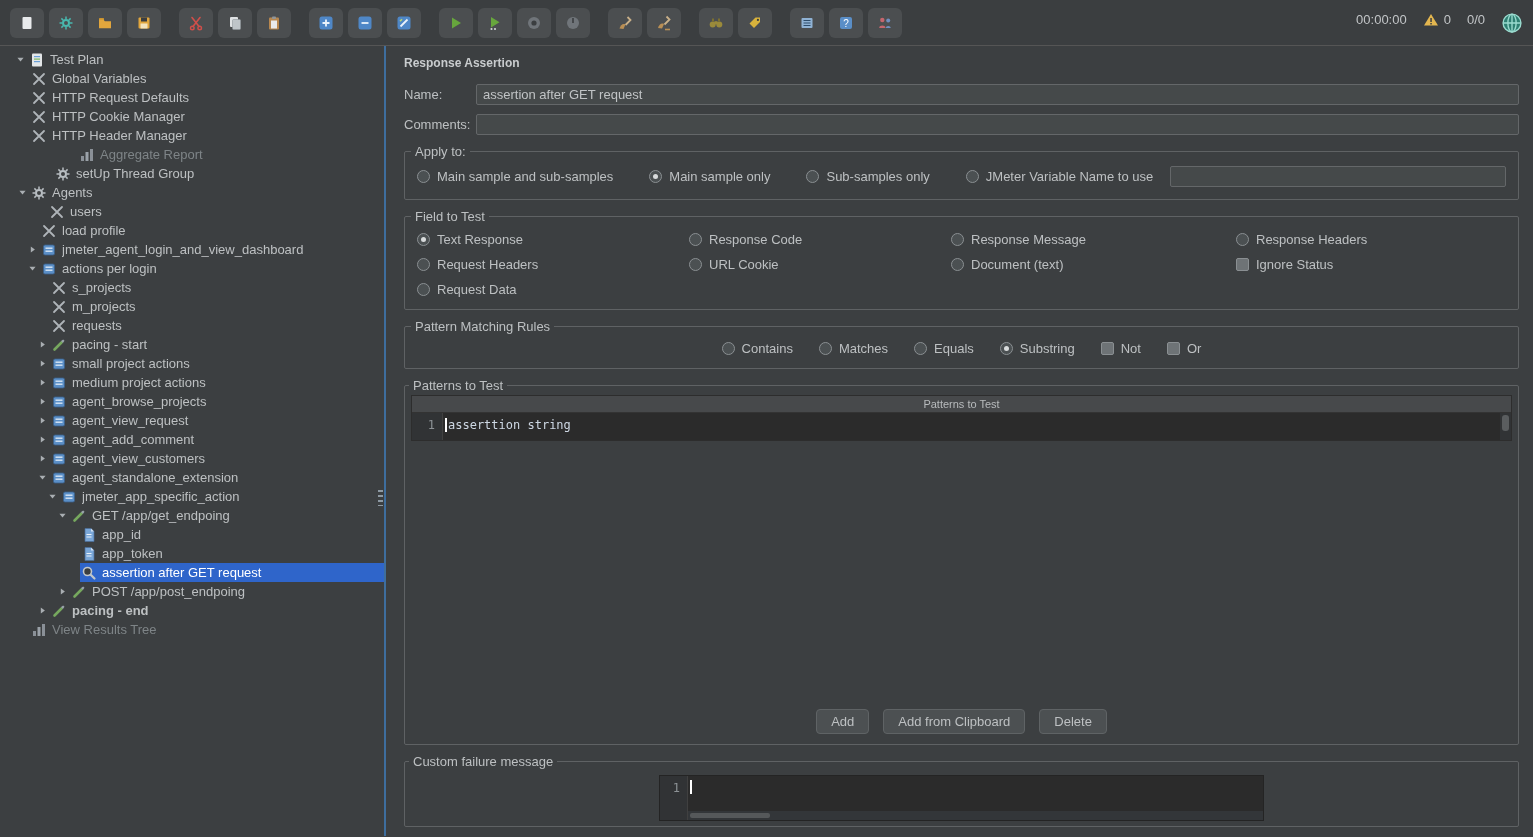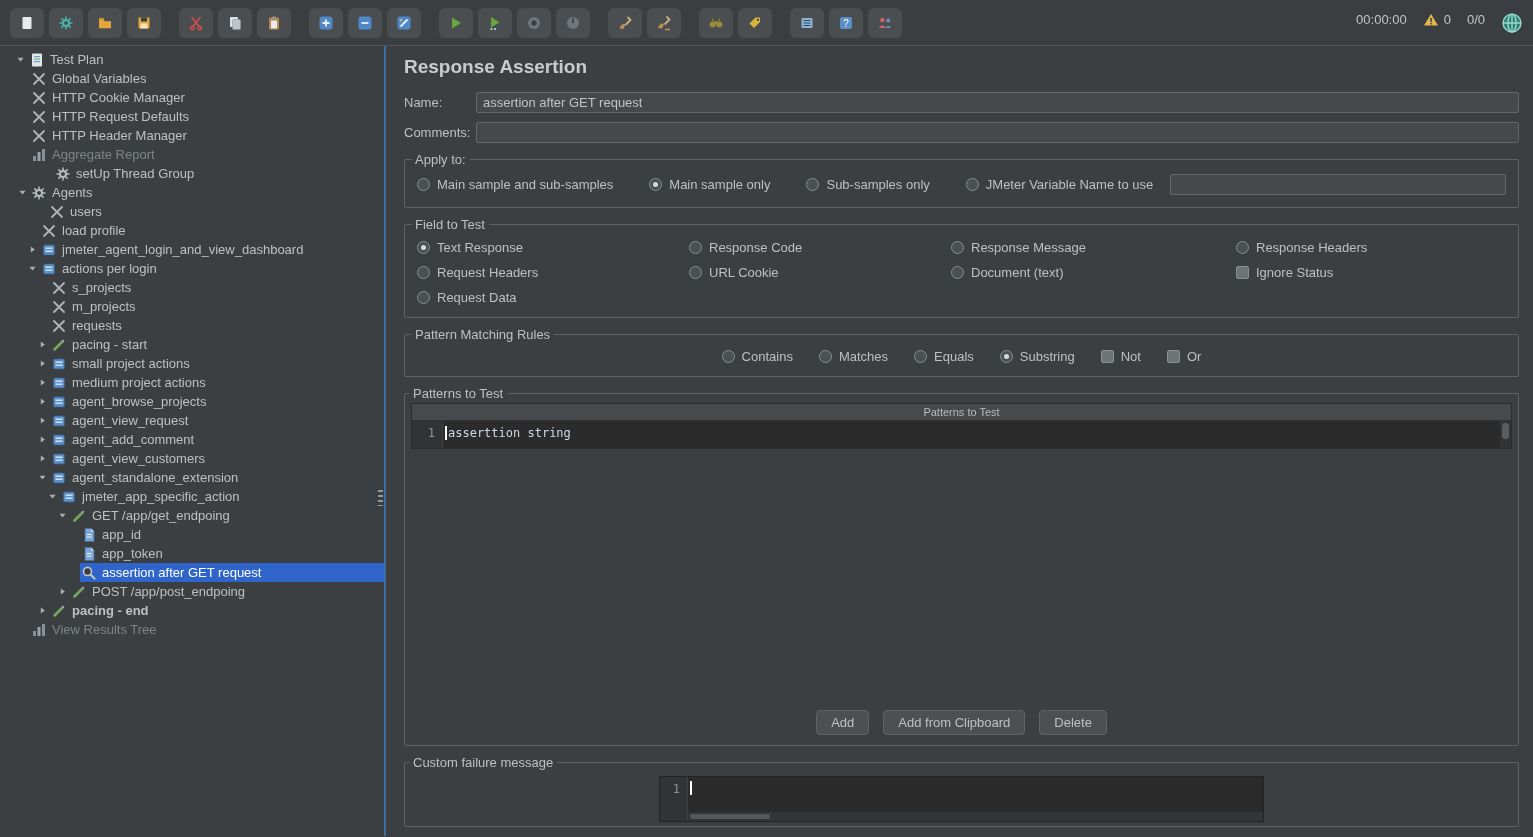--- a/index.html
+++ b/index.html
@@ -42,21 +42,21 @@
   .trow .rc { display:flex; align-items:center; flex:1; height:100%; min-width:0; }
   .trow.selected .rc { background:#2f65ca; color:#fff; }
   .trow.disabled .tlabel { color:#7e8487; }
   .arrow { width:13px; height:13px; flex:none; display:flex; align-items:center; justify-content:center; margin-right:1px; }
   .arrow svg { display:block; }
   .nodeicon { width:16px; height:16px; flex:none; margin:0 5px 0 1px; }
   .nodeicon svg { display:block; }
   .tlabel { padding-right:8px; overflow:hidden; text-overflow:ellipsis; }
 
   
-  .title { font-size:19px; font-weight:bold; color:#c9ccce; margin:4px 0 14px; }
+  .title { font-size:12px; font-weight:bold; color:#c9ccce; margin:4px 0 14px; }
   .frow { display:flex; align-items:center; margin-bottom:9px; }
   .frow .flabel { width:72px; flex:none; font-size:13px; color:#bdc0c2; }
   input.txt {
     flex:1; height:21px; background:#45494a; border:1px solid #646769;
     border-radius:2px; color:#c0c3c5; padding:0 6px;
     font:13px "Liberation Sans", sans-serif; outline:none;
   }
   fieldset {
     border:1px solid #5f6264; border-radius:2px; margin:0 0 9px; padding:2px 8px 8px;
   }
@@ -314,46 +314,46 @@
           </span>
         </div>
         <div class="trow" style="padding-left: 16px;">
           <span class="arrow"></span>
           <span class="rc">
             <span class="nodeicon">
               <svg width="16" height="16" viewBox="0 0 16 16">
                 <path d="M3 3 L13 13 M13 3 L3 13" stroke="#aeb4b8" stroke-width="1.8" stroke-linecap="round"></path>
               </svg>
             </span>
+            <span class="tlabel">HTTP Request Defaults</span>
+          </span>
+        </div>
+        <div class="trow" style="padding-left: 16px;">
+          <span class="arrow"></span>
+          <span class="rc">
+            <span class="nodeicon">
+              <svg width="16" height="16" viewBox="0 0 16 16">
+                <path d="M3 3 L13 13 M13 3 L3 13" stroke="#aeb4b8" stroke-width="1.8" stroke-linecap="round"></path>
+              </svg>
+            </span>
             <span class="tlabel">HTTP Cookie Manager</span>
           </span>
         </div>
         <div class="trow" style="padding-left: 16px;">
           <span class="arrow"></span>
           <span class="rc">
             <span class="nodeicon">
               <svg width="16" height="16" viewBox="0 0 16 16">
                 <path d="M3 3 L13 13 M13 3 L3 13" stroke="#aeb4b8" stroke-width="1.8" stroke-linecap="round"></path>
               </svg>
             </span>
-            <span class="tlabel">HTTP Request Defaults</span>
-          </span>
-        </div>
-        <div class="trow" style="padding-left: 16px;">
-          <span class="arrow"></span>
-          <span class="rc">
-            <span class="nodeicon">
-              <svg width="16" height="16" viewBox="0 0 16 16">
-                <path d="M3 3 L13 13 M13 3 L3 13" stroke="#aeb4b8" stroke-width="1.8" stroke-linecap="round"></path>
-              </svg>
-            </span>
             <span class="tlabel">HTTP Header Manager</span>
           </span>
         </div>
-        <div class="trow disabled" style="padding-left: 16px;">
+        <div class="trow disabled" style="padding-left: 16px; margin-left: 48px;">
           <span class="arrow"></span>
           <span class="rc">
             <span class="nodeicon">
               <svg width="16" height="16" viewBox="0 0 16 16">
                 <rect x="2" y="9" width="3" height="5" fill="#8a9097"></rect>
                 <rect x="6.5" y="5" width="3" height="9" fill="#9aa1a8"></rect>
                 <rect x="11" y="2" width="3" height="12" fill="#8a9097"></rect>
               </svg>
             </span>
             <span class="tlabel">Aggregate Report</span>

